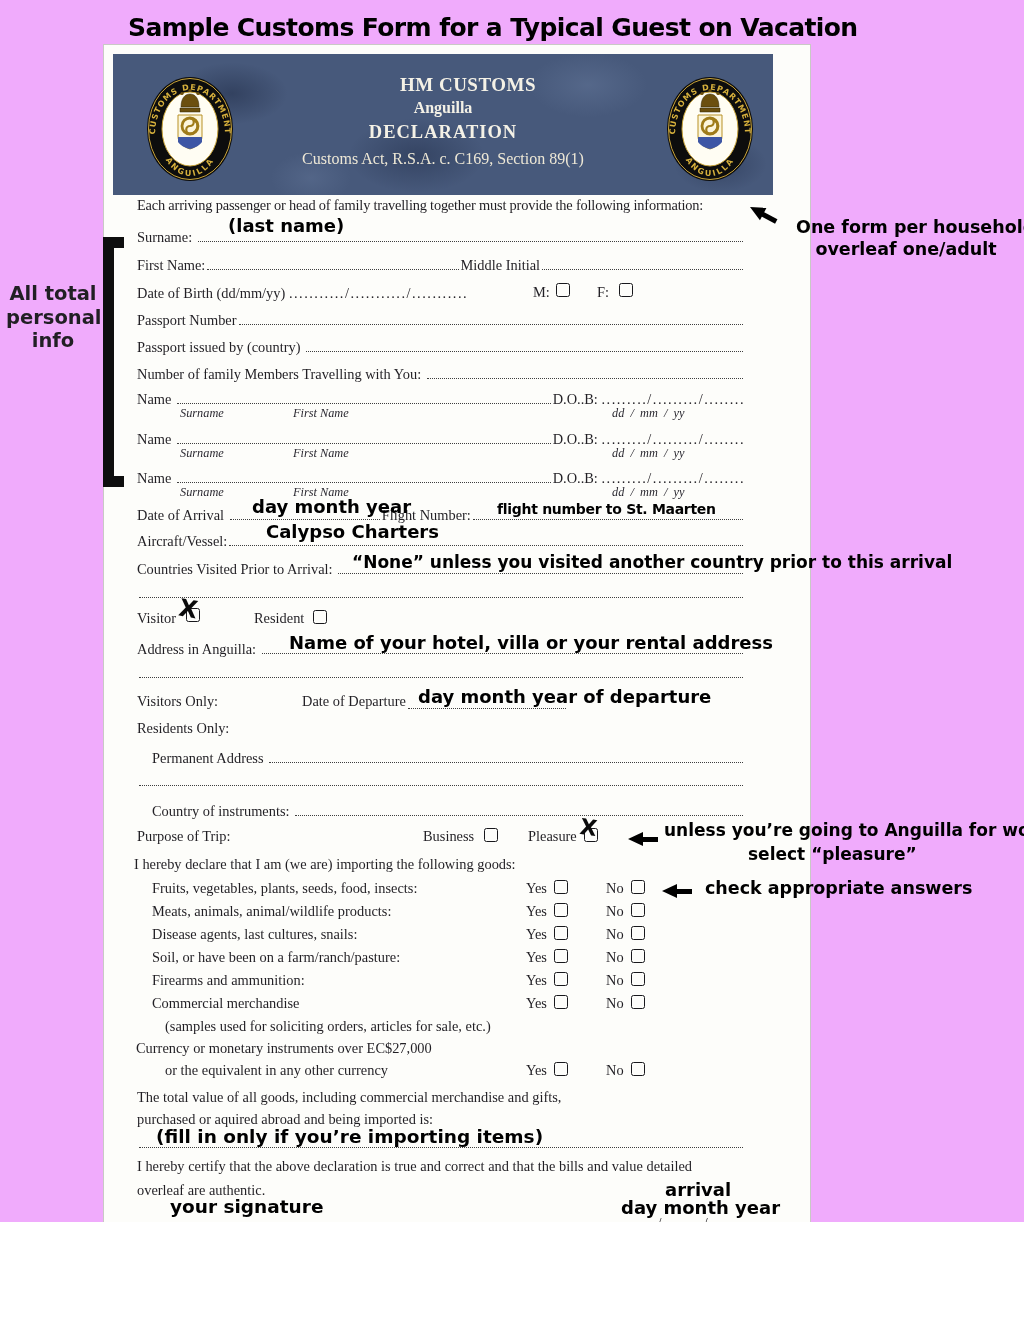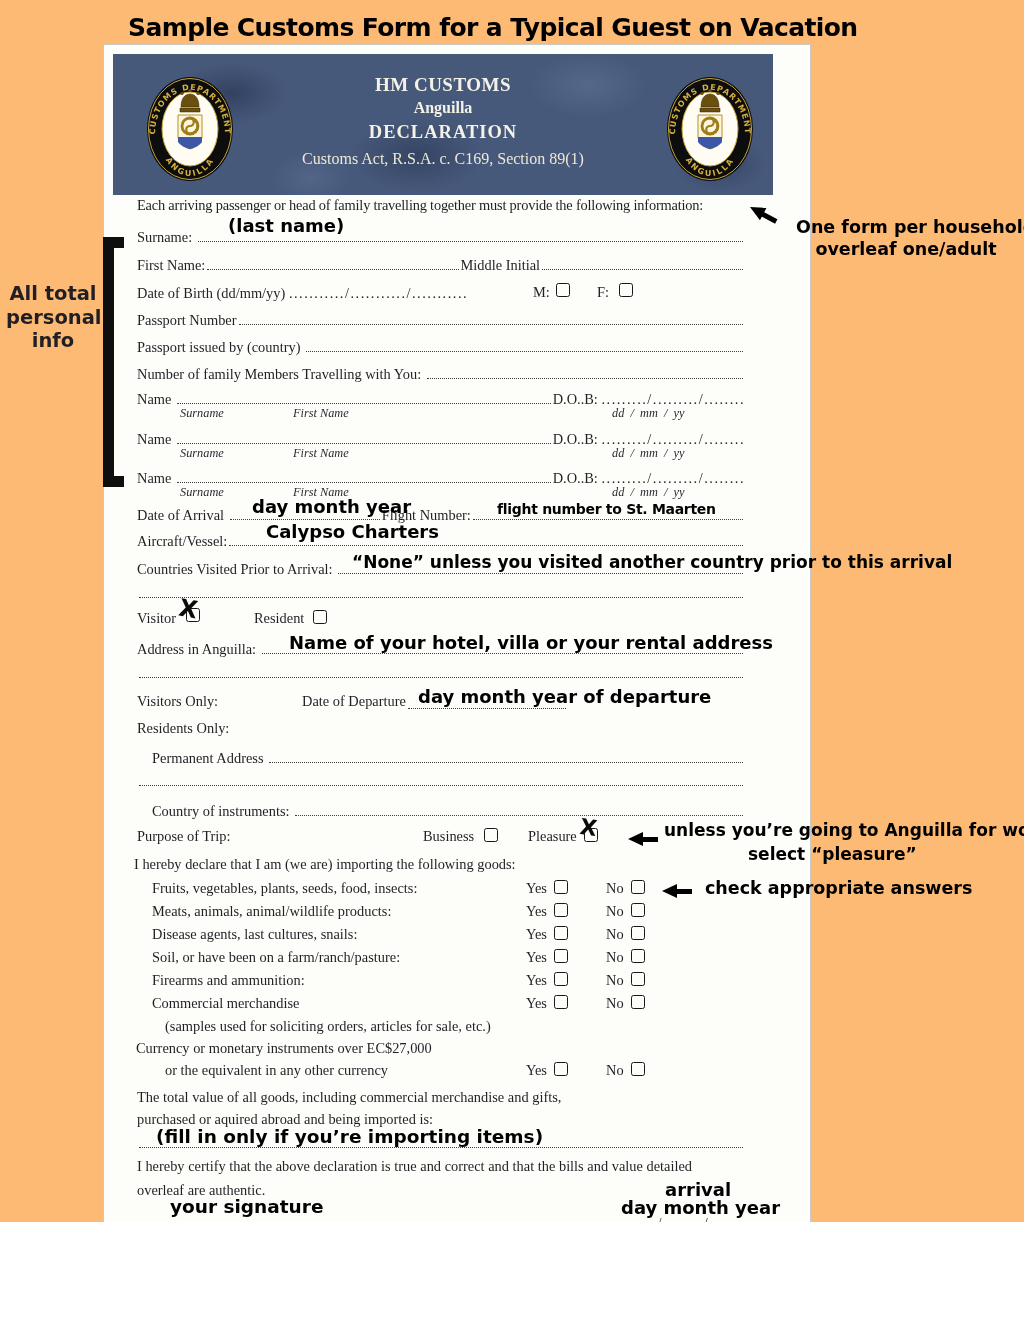--- a/index.html
+++ b/index.html
@@ -1,34 +1,34 @@
 <!DOCTYPE html>
 <html><head>
 <meta charset="utf-8">
 <style>
   html,body { margin:0; padding:0; background:#ffffff; }
-  #canvas { position:relative; width:1024px; height:1222px; background:#fdba74;
+  #canvas { position:relative; width:1024px; height:1222px; background:#f0abfc;
             font-family:"Liberation Serif", serif; color:#211f24; overflow:hidden; }
 
   .title { position:absolute; left:128px; top:13px; font-family:"DejaVu Sans",sans-serif;
            font-weight:800; font-size:25px; letter-spacing:-0.6px; color:#000; white-space:nowrap; }
 
   .page { position:absolute; left:103px; top:44px; width:708px; height:1256px;
           background:#fdfdfa; border:1px solid #c9c9c5; box-sizing:border-box; }
 
   .band { position:absolute; left:113px; top:54px; width:660px; height:141px;
           background-color:#47597b;
           background-image:
             radial-gradient(ellipse 90px 50px at 18% 28%, rgba(18,28,52,.38), transparent 62%),
             radial-gradient(ellipse 110px 60px at 46% 72%, rgba(14,24,48,.32), transparent 62%),
             radial-gradient(ellipse 95px 52px at 72% 22%, rgba(125,145,180,.26), transparent 62%),
             radial-gradient(ellipse 75px 46px at 92% 78%, rgba(14,24,48,.30), transparent 62%),
             radial-gradient(ellipse 65px 42px at 30% 88%, rgba(125,145,180,.22), transparent 62%); }
   .bandtext { position:absolute; left:0; width:100%; text-align:center; color:#f4f1e6; white-space:nowrap; }
-  .bt1 { top:20px; font-size:19px; font-weight:700; letter-spacing:0.5px; }
+  .bt1 { top:20px; font-size:19px; font-weight:700; letter-spacing:0.5px;padding-left:25px; }
   .bt2 { top:45px; font-size:16px; font-weight:700; }
   .bt3 { top:68px; font-size:18.5px; font-weight:700; letter-spacing:1px; }
   .bt4 { top:96px; font-size:16px; color:#eee8d6; }
 
   .seal { position:absolute; top:22px; }
 
   .note { position:absolute; font-family:"DejaVu Sans",sans-serif; font-weight:700;
           color:#000; white-space:nowrap; line-height:1.15; }
 
   .frow { position:absolute; display:flex; align-items:flex-end; height:20px;

